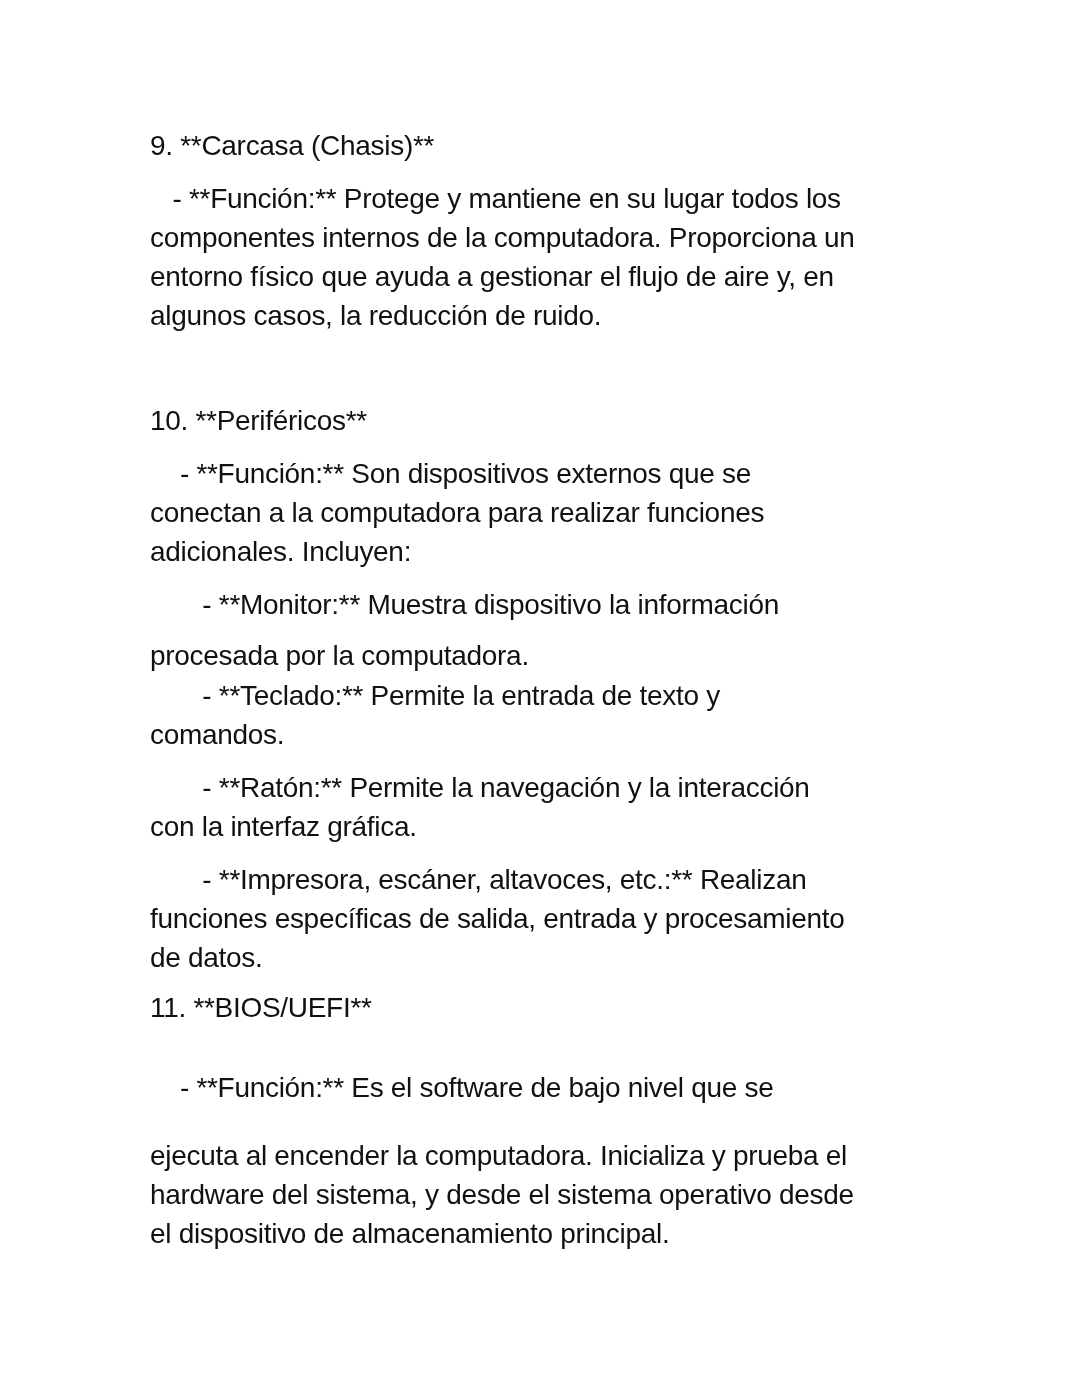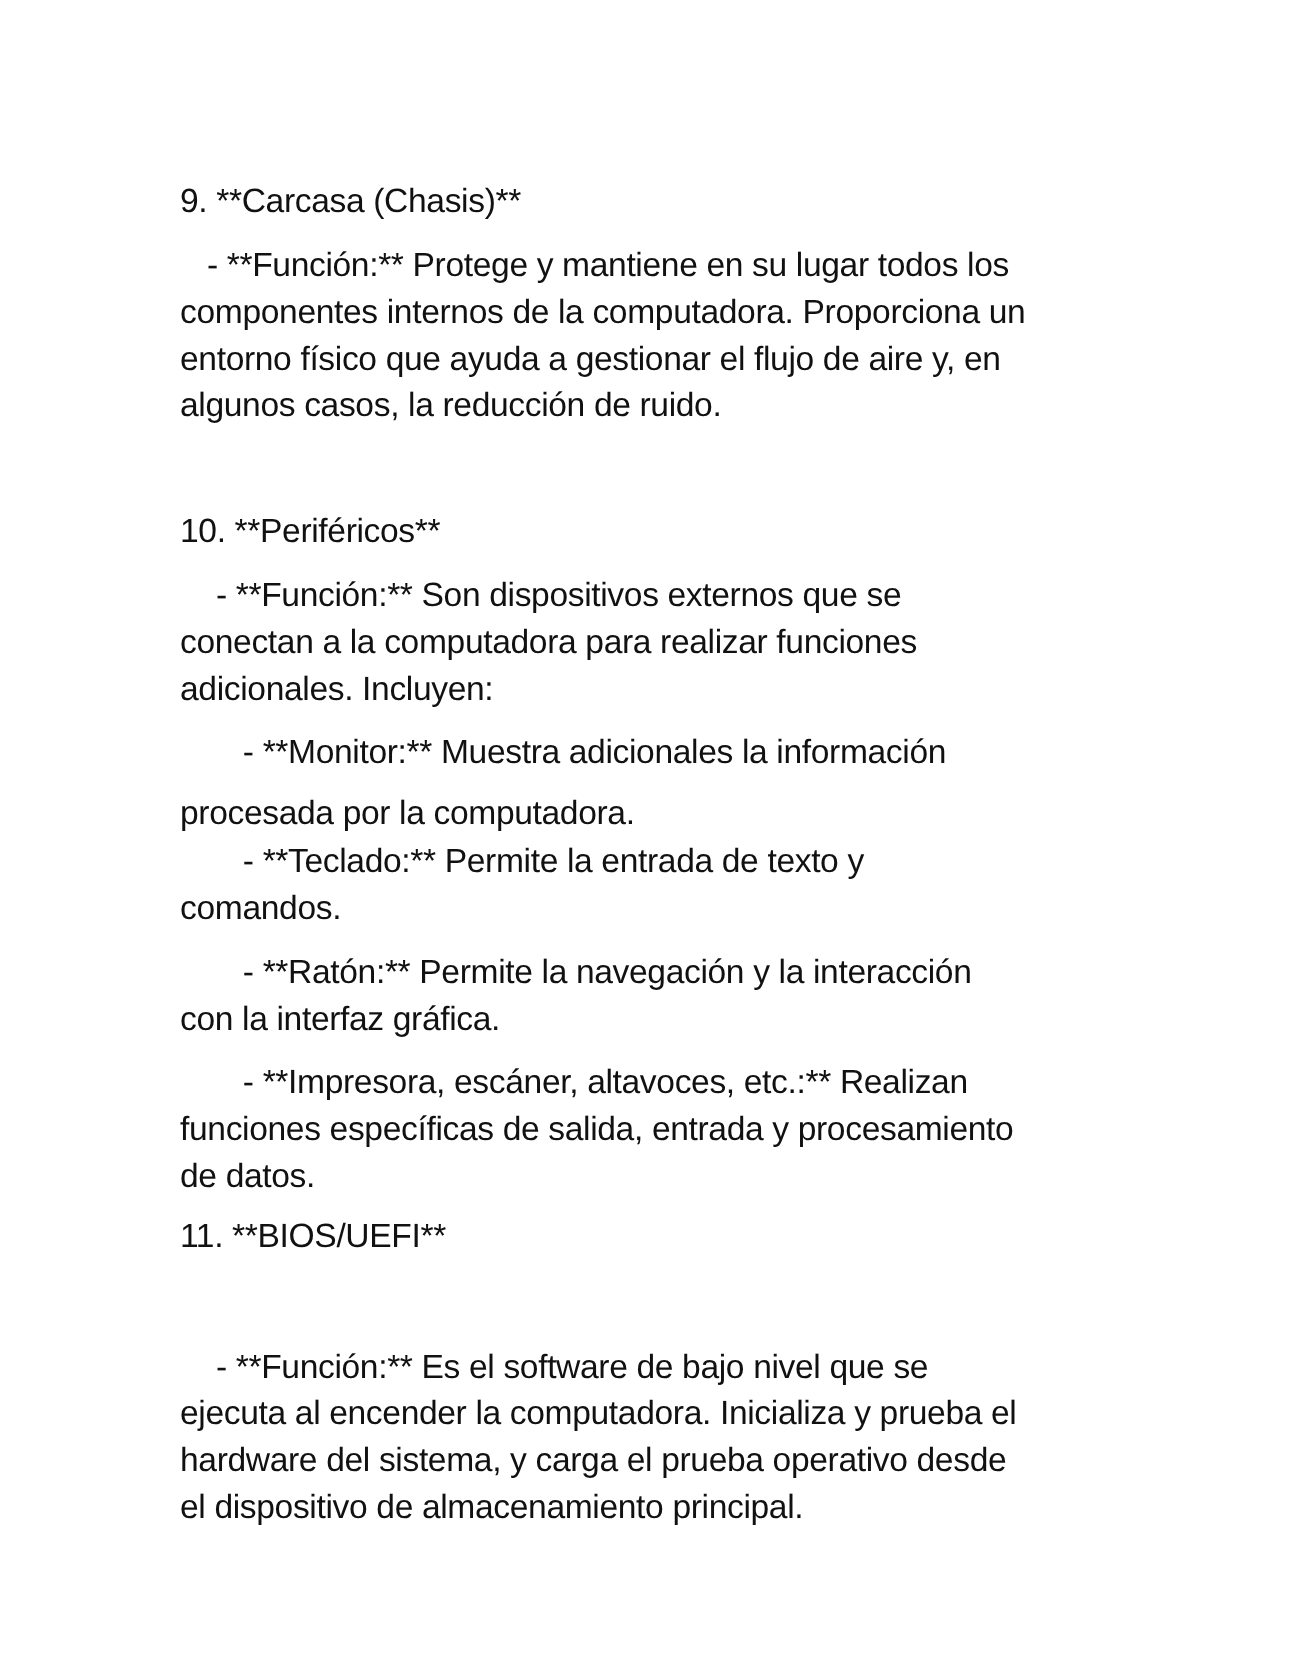--- a/index.html
+++ b/index.html
@@ -8,51 +8,50 @@
       font-family: "Liberation Sans", "DejaVu Sans", sans-serif;
       color: #111111;
     }
     .line {
       position: absolute;
       left: 150px;
       font-size: 28px;
       line-height: 39px;
       white-space: pre;
       letter-spacing: -0.3px;
-      margin-top: 22px;
     }
   </style>
 </head>
 <body>
 
 <div>
 
   <div class="line" style="top:126px">9. **Carcasa (Chasis)**</div>
   <div class="line" style="top:179px">   - **Función:** Protege y mantiene en su lugar todos los</div>
   <div class="line" style="top:218px">componentes internos de la computadora. Proporciona un</div>
   <div class="line" style="top:257px">entorno físico que ayuda a gestionar el flujo de aire y, en</div>
   <div class="line" style="top:296px">algunos casos, la reducción de ruido.</div>
 
   <div class="line" style="top:401px">10. **Periféricos**</div>
   <div class="line" style="top:454px">    - **Función:** Son dispositivos externos que se</div>
   <div class="line" style="top:493px">conectan a la computadora para realizar funciones</div>
   <div class="line" style="top:532px">adicionales. Incluyen:</div>
 
-  <div class="line" style="top:585px">       - **Monitor:** Muestra adicionales la información</div>
+  <div class="line" style="top:585px">       - **Monitor:** Muestra dispositivo la información</div>
   <div class="line" style="top:636px">procesada por la computadora.</div>
 
   <div class="line" style="top:676px">       - **Teclado:** Permite la entrada de texto y</div>
   <div class="line" style="top:715px">comandos.</div>
 
   <div class="line" style="top:768px">       - **Ratón:** Permite la navegación y la interacción</div>
   <div class="line" style="top:807px">con la interfaz gráfica.</div>
 
   <div class="line" style="top:860px">       - **Impresora, escáner, altavoces, etc.:** Realizan</div>
   <div class="line" style="top:899px">funciones específicas de salida, entrada y procesamiento</div>
   <div class="line" style="top:938px">de datos.</div>
 
   <div class="line" style="top:988px">11. **BIOS/UEFI**</div>
-  <div class="line" style="top:1097px">    - **Función:** Es el software de bajo nivel que se</div>
+  <div class="line" style="top:1068px">    - **Función:** Es el software de bajo nivel que se</div>
   <div class="line" style="top:1136px">ejecuta al encender la computadora. Inicializa y prueba el</div>
-  <div class="line" style="top:1175px">hardware del sistema, y carga el prueba operativo desde</div>
+  <div class="line" style="top:1175px">hardware del sistema, y desde el sistema operativo desde</div>
   <div class="line" style="top:1214px">el dispositivo de almacenamiento principal.</div>
 
 </div>
 
 </body></html>

